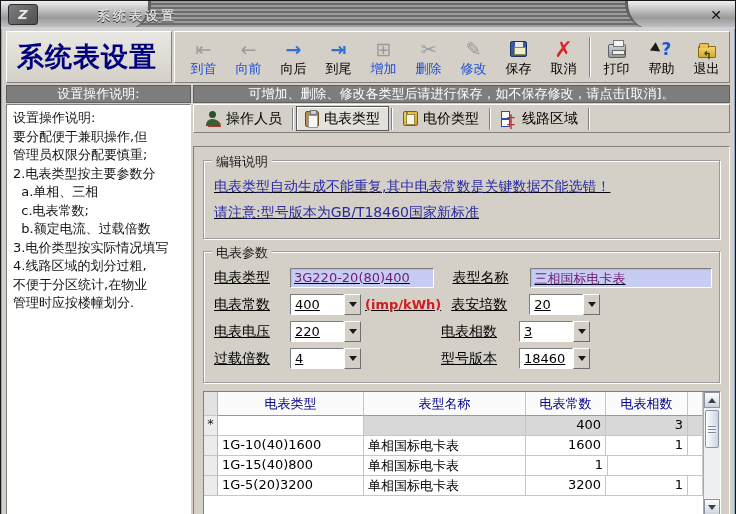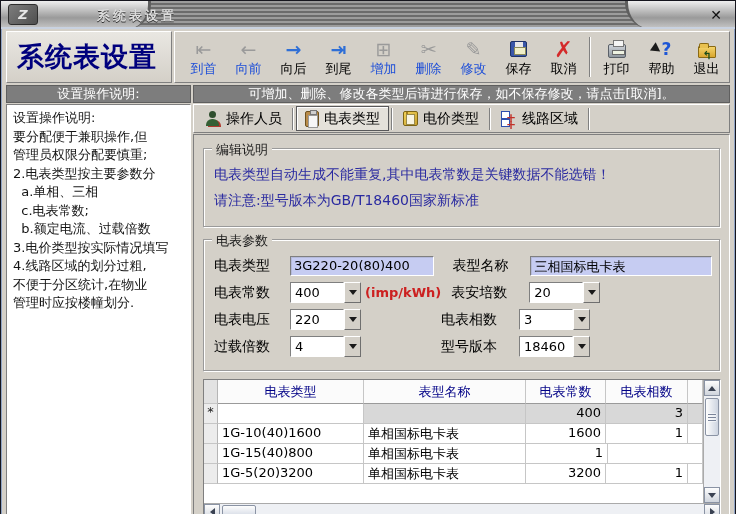--- a/index.html
+++ b/index.html
@@ -72,50 +72,50 @@
   .t2 { left:67px; top:12px; width:48px; height:42px; background:linear-gradient(160deg,#f2ead8,#c2a98a); }
   .t3 { left:116px; top:12px; width:48px; height:42px; background:linear-gradient(200deg,#d9b9b9,#8d6d72); }
   .t4 { left:67px; top:55px; width:48px; height:42px; background:linear-gradient(135deg,#9db8e6,#3a5fa8); }
   .t5 { left:116px; top:55px; width:48px; height:42px; background:linear-gradient(120deg,#caa25a,#6e5638); }
   .t6 { left:116px; top:98px; width:48px; height:44px; background:radial-gradient(circle at 55% 55%, #f4f1e4 0 38%, #b9b19a 40% 60%, #7d7666 62%); }
   .service { position:absolute; left:2px; top:108px; color:#1d3f9e; font-weight:bold; font-size:23px; letter-spacing:4px; border-bottom:2px solid #1d3f9e; padding-bottom:1px; }
   .sb-text { color:#141414; font-size:13px; line-height:18.5px; }
   .sb-line { white-space:pre; }
 
   .main { flex:1; display:flex; flex-direction:column; min-width:0; }
-  .tabbar { height:29px; display:flex; align-items:center; background:#d4d0c8; border:1px solid; border-color:#ffffff #7f7f7f #7f7f7f #ffffff; padding-left:4px; margin-bottom:1px; }
+  .tabbar { height:29px; display:flex; align-items:center; background:#d4d0c8; border:1px solid; border-color:#ffffff #7f7f7f #7f7f7f #ffffff; padding-left:4px; margin-bottom:13px; }
   .tab { display:flex; align-items:center; gap:5px; padding:3px 8px; height:25px; font-size:14px; color:#000; }
   .tab.active { border:1px solid #58585a; background:#e4e1da; box-shadow:inset 1px 1px 0 #ffffff; }
   .tabsep { width:2px; height:22px; border-left:1px solid #808080; border-right:1px solid #ffffff; margin:0 2px; }
   
   .i-person { width:15px; height:15px; position:relative; }
   .i-person::before { content:""; position:absolute; left:3px; top:0; width:7px; height:7px; border-radius:50%; background:#2f4f2f; }
   .i-person::after { content:""; position:absolute; left:0; bottom:0; width:13px; height:7px; border-radius:6px 6px 0 0; background:#356035; box-shadow:2px 1px 0 #b03a2e; }
   .i-clip { width:14px; height:16px; background:#b98c4a; border:1px solid #6e5220; border-radius:2px; position:relative; }
   .i-clip::before { content:""; position:absolute; left:2px; top:3px; width:8px; height:11px; background:#f6f6f6; border:1px solid #999; }
   .i-clip::after { content:""; position:absolute; left:4px; top:-2px; width:5px; height:3px; background:#cfcfcf; border:1px solid #777; }
   .i-book { width:15px; height:15px; background:linear-gradient(135deg,#f2d25a,#caa22e); border:1px solid #7d6414; border-radius:2px; position:relative; }
   .i-book::before { content:""; position:absolute; left:2px; top:0; width:2px; height:13px; background:#a67f1e; }
   .i-book::after { content:""; position:absolute; right:2px; top:2px; width:7px; height:9px; background:#f8f4e2; border:1px solid #9a8a4a; }
   .i-net { width:16px; height:16px; position:relative; font-weight:bold; }
   .i-net::before { content:""; position:absolute; left:0; top:0; width:7px; height:6px; background:#fff; border:1px solid #2f4fae; box-shadow:0 8px 0 -1px #fff, 0 8px 0 0 #2f4fae; }
   .i-net::after { content:"+"; position:absolute; right:1px; top:1px; color:#c2322a; font-size:12px; line-height:12px; text-shadow:0 7px 0 #c2322a; }
 
   .content { flex:1; background:#d4d0c8; border:1px solid; border-color:#7f7f7f #ffffff #ffffff #7f7f7f; padding:5px 8px 0 9px; display:flex; flex-direction:column; }
 
-  .groupbox { border:1px solid; border-color:#9a9a9a #ffffff #ffffff #9a9a9a; box-shadow:inset -1px -1px 0 #9a9a9a, inset 1px 1px 0 #ffffff; border-radius:1px; position:relative; padding:12px 8px 4px 10px; }
+  .groupbox { border:1px solid; border-color:#9a9a9a #ffffff #ffffff #9a9a9a; box-shadow:inset -1px -1px 0 #9a9a9a, inset 1px 1px 0 #ffffff; border-radius:1px; position:relative; padding:12px 8px 4px 10px;text-decoration:underline; }
   .gb-legend { position:absolute; top:-8px; left:8px; background:#d4d0c8; padding:0 4px; font-size:13px; color:#1a1a1a; }
   .gb-note { height:80px; margin-top:8px; }
   .note-line { color:#2a2aa0; font-size:14px; line-height:26px; white-space:nowrap; }
   .gb-params { height:133px; margin-top:11px; }
 
   .prow { display:flex; align-items:center; height:27px; }
   .plabel { width:76px; font-size:14px; color:#000; flex:0 0 76px; }
   .plabel2 { width:78px; font-size:14px; color:#000; flex:0 0 78px; margin-left:18px; }
-  .tfield { height:20px; background:#c6ccf2; border:1px solid; border-color:#7f7f7f #ffffff #ffffff #7f7f7f; box-shadow:inset 1px 1px 0 #4a4a4a22; font-size:13px; padding:1px 3px 0 3px; color:#000000; }
+  .tfield { height:20px; background:#c6ccf2; border:1px solid; border-color:#7f7f7f #ffffff #ffffff #7f7f7f; box-shadow:inset 1px 1px 0 #4a4a4a22; font-size:13px; padding:1px 3px 0 3px; color:#701a75; }
   .tf-type { width:148px; }
   .tf-name { width:186px; }
   .combo { display:flex; height:21px; }
   .combo .val { width:54px; background:#ffffff; border:1px solid; border-color:#7f7f7f #ffffff #ffffff #7f7f7f; font-size:13px; padding:2px 0 0 4px; color:#000; }
   .combo .btn { width:17px; background:#d4d0c8; border:1px solid; border-color:#ffffff #6f6f6f #6f6f6f #ffffff; display:flex; align-items:center; justify-content:center; }
   .tri-dn { width:0; height:0; border-left:4px solid transparent; border-right:4px solid transparent; border-top:5px solid #1a1a1a; }
   .unit-red { color:#cc2020; font-weight:bold; font-size:13px; margin-left:4px; letter-spacing:0; }
   .gap-mid { width:70px; }
 
   

